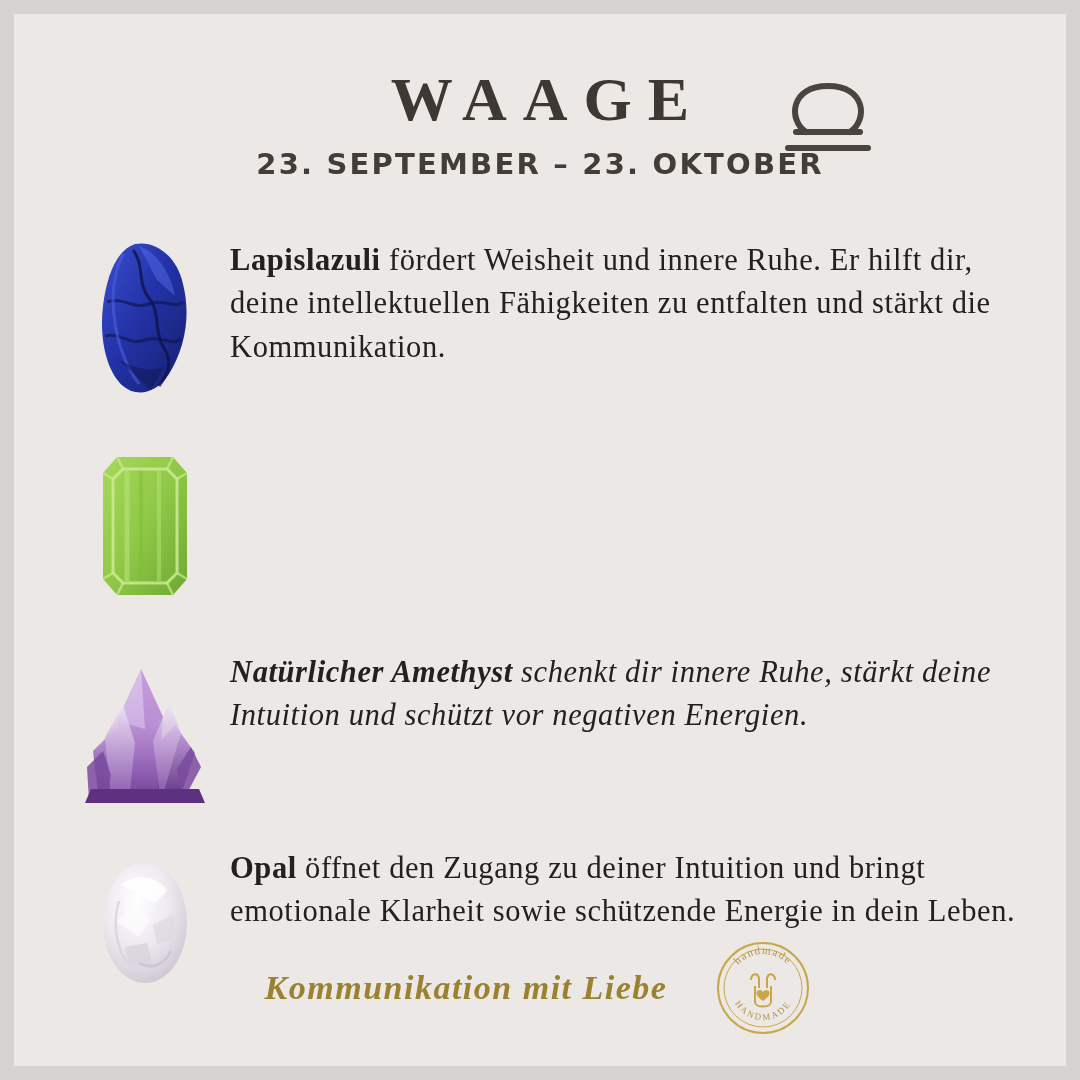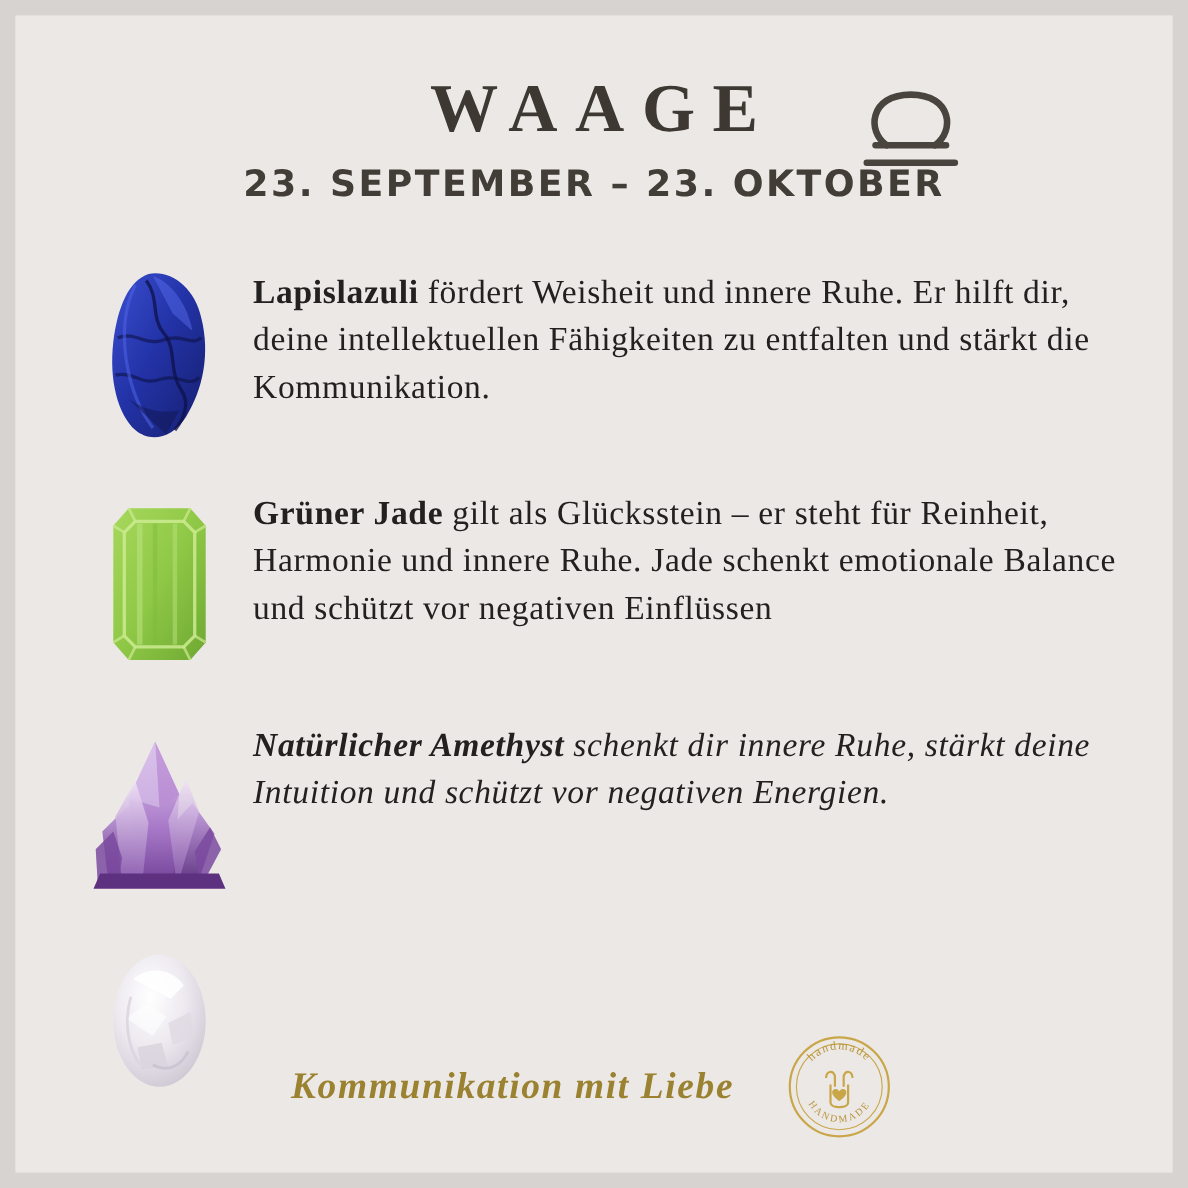--- a/index.html
+++ b/index.html
@@ -34,21 +34,21 @@
     font-size: 62px;
     letter-spacing: 16px;
     font-weight: 700;
     color: #3e3833;
     margin: 0;
     padding-left: 16px;
     line-height: 1.08;
   }
   .subtitle {
     font-family: "DejaVu Sans", sans-serif;
-    font-size: 33px;
+    font-size: 29px;
     font-weight: 700;
     letter-spacing: 2.2px;
     color: #433d38;
     margin-top: 14px;
     text-align: center;
   }
   .zodiac-symbol {
     position: absolute;
     right: 178px;
     top: 56px;
@@ -178,23 +178,20 @@
             </linearGradient>
           </defs>
           <path d="M20 6 L76 6 L90 22 L90 128 L76 144 L20 144 L6 128 L6 22 Z" fill="url(#jadeG)"></path>
           <path d="M26 18 L70 18 L80 28 L80 122 L70 132 L26 132 L16 122 L16 28 Z" fill="none" stroke="#cdeb92" stroke-width="3" opacity="0.85"></path>
           <path d="M20 6 L26 18 M76 6 L70 18 M90 22 L80 28 M90 128 L80 122
                    M76 144 L70 132 M20 144 L26 132 M6 128 L16 122 M6 22 L16 28" stroke="#cdeb92" stroke-width="2.5" opacity="0.7"></path>
           <path d="M30 20 L30 130" stroke="#b9e27e" stroke-width="5" opacity="0.6"></path>
           <path d="M44 20 L44 130" stroke="#7fbb3c" stroke-width="4" opacity="0.45"></path>
           <path d="M62 20 L62 130" stroke="#b9e27e" stroke-width="4" opacity="0.5"></path>
         </svg>
-      </div>
-      <div class="stone-text">
-        <b>Grüner Jade</b><span> gilt als Glücksstein – er steht für Reinheit, Harmonie und innere Ruhe. Jade schenkt emotionale Balance und schützt vor negativen Einflüssen</span>
       </div>
     </div>
 
     <div class="stone-row row-3">
       <div class="stone-art">
         <svg width="124" height="150" viewBox="0 0 124 150">
           <defs>
             <linearGradient id="amG1" x1="0" y1="0" x2="0" y2="1">
               <stop offset="0%" stop-color="#e4cdef"></stop>
               <stop offset="60%" stop-color="#a878c8"></stop>
@@ -237,20 +234,23 @@
             </radialGradient>
           </defs>
           <ellipse cx="50" cy="72" rx="42" ry="60" fill="url(#opalG)"></ellipse>
           <path d="M26 34 C40 22, 62 24, 72 40 L60 52 Z" fill="#ffffff" opacity="0.85"></path>
           <path d="M20 70 L38 56 L56 68 L44 86 Z" fill="#ffffff" opacity="0.5"></path>
           <path d="M58 74 L78 64 L82 86 L62 94 Z" fill="#dedae2" opacity="0.8"></path>
           <path d="M30 96 L52 92 L58 114 L34 116 Z" fill="#d8d3dc" opacity="0.8"></path>
           <path d="M44 112 C58 120, 70 112, 76 100" stroke="#c8c2ce" stroke-width="2.5" fill="none" opacity="0.8"></path>
           <path d="M24 50 C18 70, 20 94, 32 112" stroke="#d9d4de" stroke-width="2.5" fill="none" opacity="0.85"></path>
         </svg>
+      </div>
+      <div class="stone-text">
+        <b>Opal</b><span> öffnet den Zugang zu deiner Intuition und bringt emotionale Klarheit sowie schützende Energie in dein Leben.</span>
       </div>
     </div>
 
   </div>
 
   <div class="footer">
     <div class="footer-text">Kommunikation mit Liebe</div>
     <div class="footer-badge">
       <svg width="104" height="104" viewBox="0 0 104 104">
         <defs>

